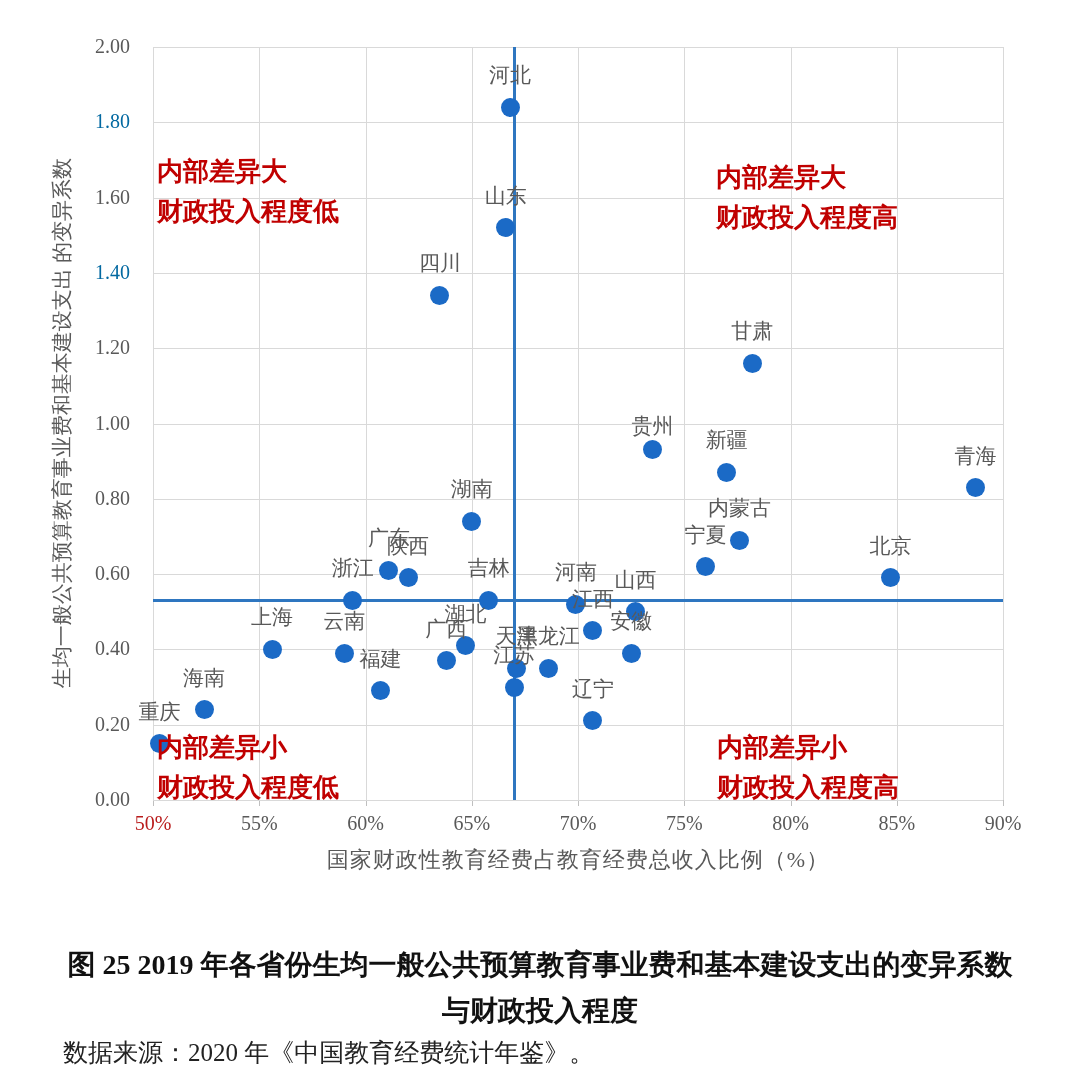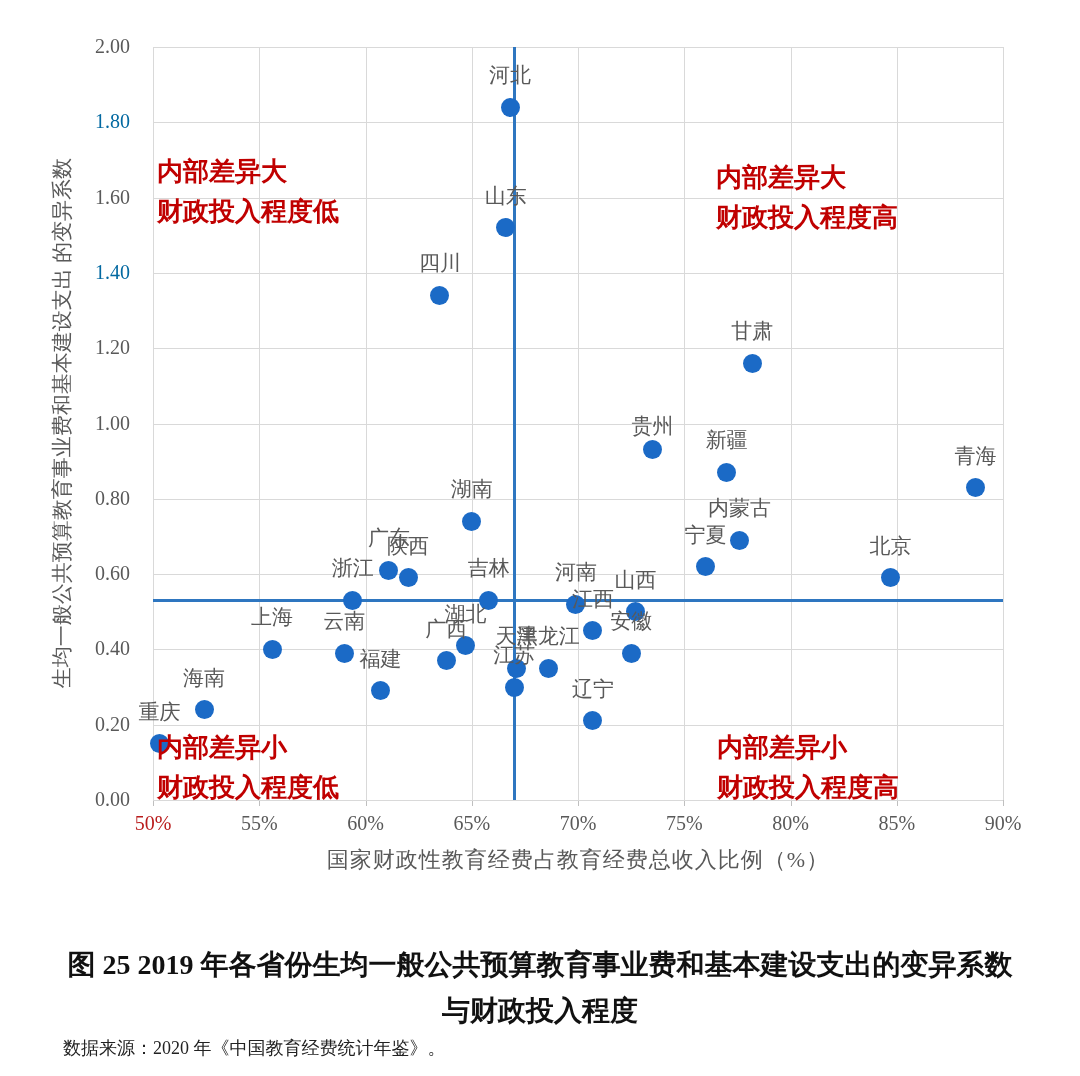--- a/index.html
+++ b/index.html
@@ -14,21 +14,21 @@
   .dot{position:absolute;border-radius:50%;}
   .pt-label{position:absolute;transform:translate(-50%,-50%);white-space:nowrap;
             font-size:21px;color:#595959;}
   .quad{position:absolute;font-size:26px;font-weight:bold;line-height:40px;white-space:nowrap;}
   .y-axis-title{position:absolute;left:-318px;top:409px;width:760px;text-align:center;
             font-size:21px;color:#595959;transform:rotate(-90deg);transform-origin:center;}
   .x-axis-title{position:absolute;left:153px;top:845px;width:850px;text-align:center;
             font-size:22px;color:#595959;letter-spacing:1px;}
   .fig-title{position:absolute;left:0;width:1080px;text-align:center;
             font-size:28px;font-weight:bold;color:#111;}
-  .fig-source{position:absolute;left:63px;top:1036px;font-size:18px;color:#222;}
+  .fig-source{position:absolute;left:63px;top:1036px;font-size:25px;color:#222;}
 </style>
 </head>
 <body>
 
 <div id="page">
   <div id="chart">
     <div class="y-axis-title">生均一般公共预算教育事业费和基本建设支出 的变异系数</div>
     <div class="x-axis-title">国家财政性教育经费占教育经费总收入比例（%）</div>
 
   <div class="gl" style="left: 153px; top: 47px; width: 1px; height: 753px; background: rgb(217, 217, 217);"></div>

